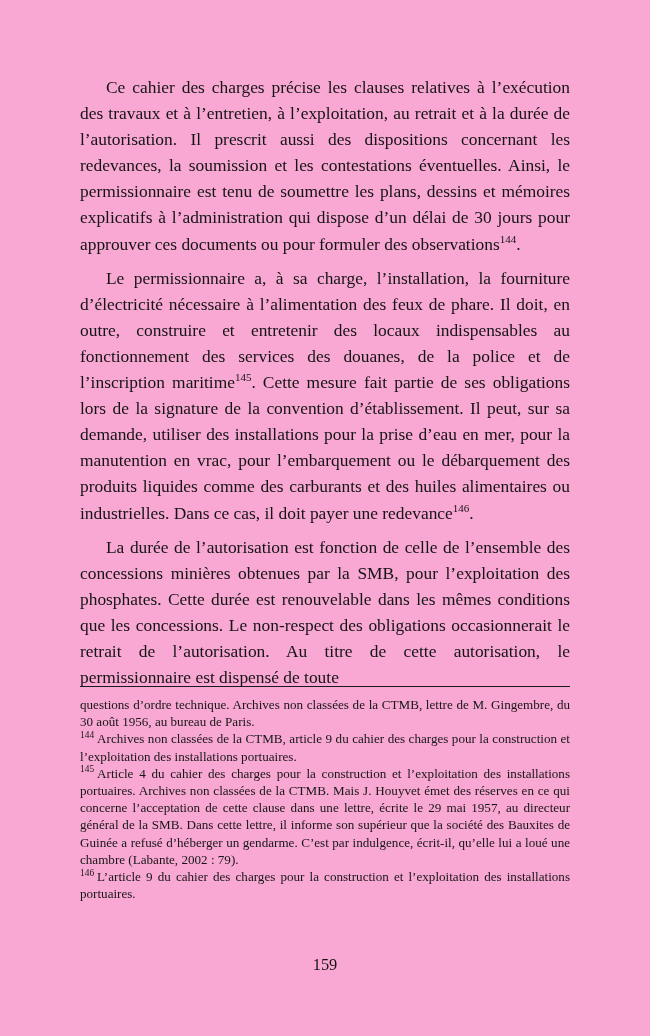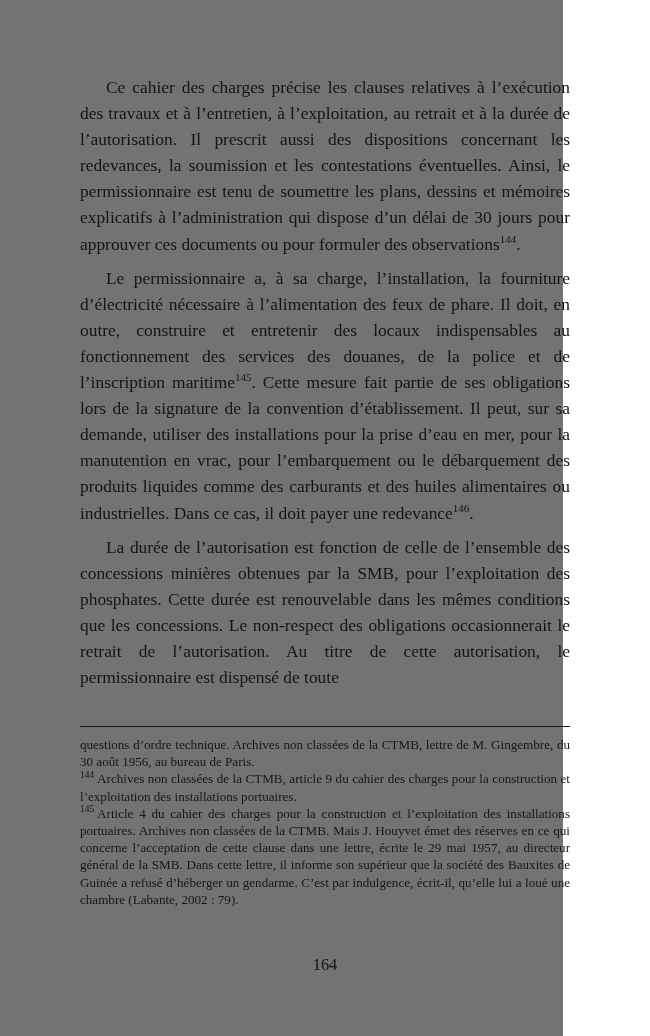--- a/index.html
+++ b/index.html
@@ -13,23 +13,23 @@
     font-family: "Liberation Serif", "DejaVu Serif", serif;
     color: #111111;
     position: relative;
     overflow: hidden;
   }
 
   .page {
     position: absolute;
     left: 0;
     top: 0;
-    width: 563px;
+    width: 650px;
     height: 1036px;
-    background: #737373;
+    background: #f9a8d4;
   }
 
   .text-column {
     position: absolute;
     left: 80px;
     top: 74px;
     width: 490px;
   }
 
   .body-par {
@@ -52,21 +52,20 @@
     line-height: 0;
     vertical-align: super;
   }
 
   
   .footnotes {
     position: absolute;
     left: 80px;
     top: 686px;
     width: 490px;
-    margin-top: 40px;
   }
 
   .fn-rule {
     width: 490px;
     height: 0;
     border-top: 1.1px solid #1a1a1a;
     margin: 0 0 9px 0;
   }
 
   .fn-par {
@@ -117,18 +116,19 @@
   <div class="footnotes">
 
     <div class="fn-rule"></div>
 
     <p class="fn-par">questions d’ordre technique. Archives non classées de la CTMB, lettre de M. Gingembre, du 30 août 1956, au bureau de Paris.</p>
 
     <p class="fn-par"><sup class="fnmark">144</sup><span>Archives non classées de la CTMB, article 9 du cahier des charges pour la construction et l’exploitation des installations portuaires.</span></p>
 
     <p class="fn-par"><sup class="fnmark">145</sup><span>Article 4 du cahier des charges pour la construction et l’exploitation des installations portuaires. Archives non classées de la CTMB. Mais J. Houyvet émet des réserves en ce qui concerne l’acceptation de cette clause dans une lettre, écrite le 29 mai 1957, au directeur général de la SMB. Dans cette lettre, il informe son supérieur que la société des Bauxites de Guinée a refusé d’héberger un gendarme. C’est par indulgence, écrit-il, qu’elle lui a loué une chambre (Labante, 2002 : 79).</span></p>
 
+    <p class="fn-par"><sup class="fnmark">146</sup><span>L’article 9 du cahier des charges pour la construction et l’exploitation des installations portuaires.</span></p>
 
   </div>
 
-  <div class="page-number">164</div>
+  <div class="page-number">159</div>
 
 </div>
 
 </body></html>

